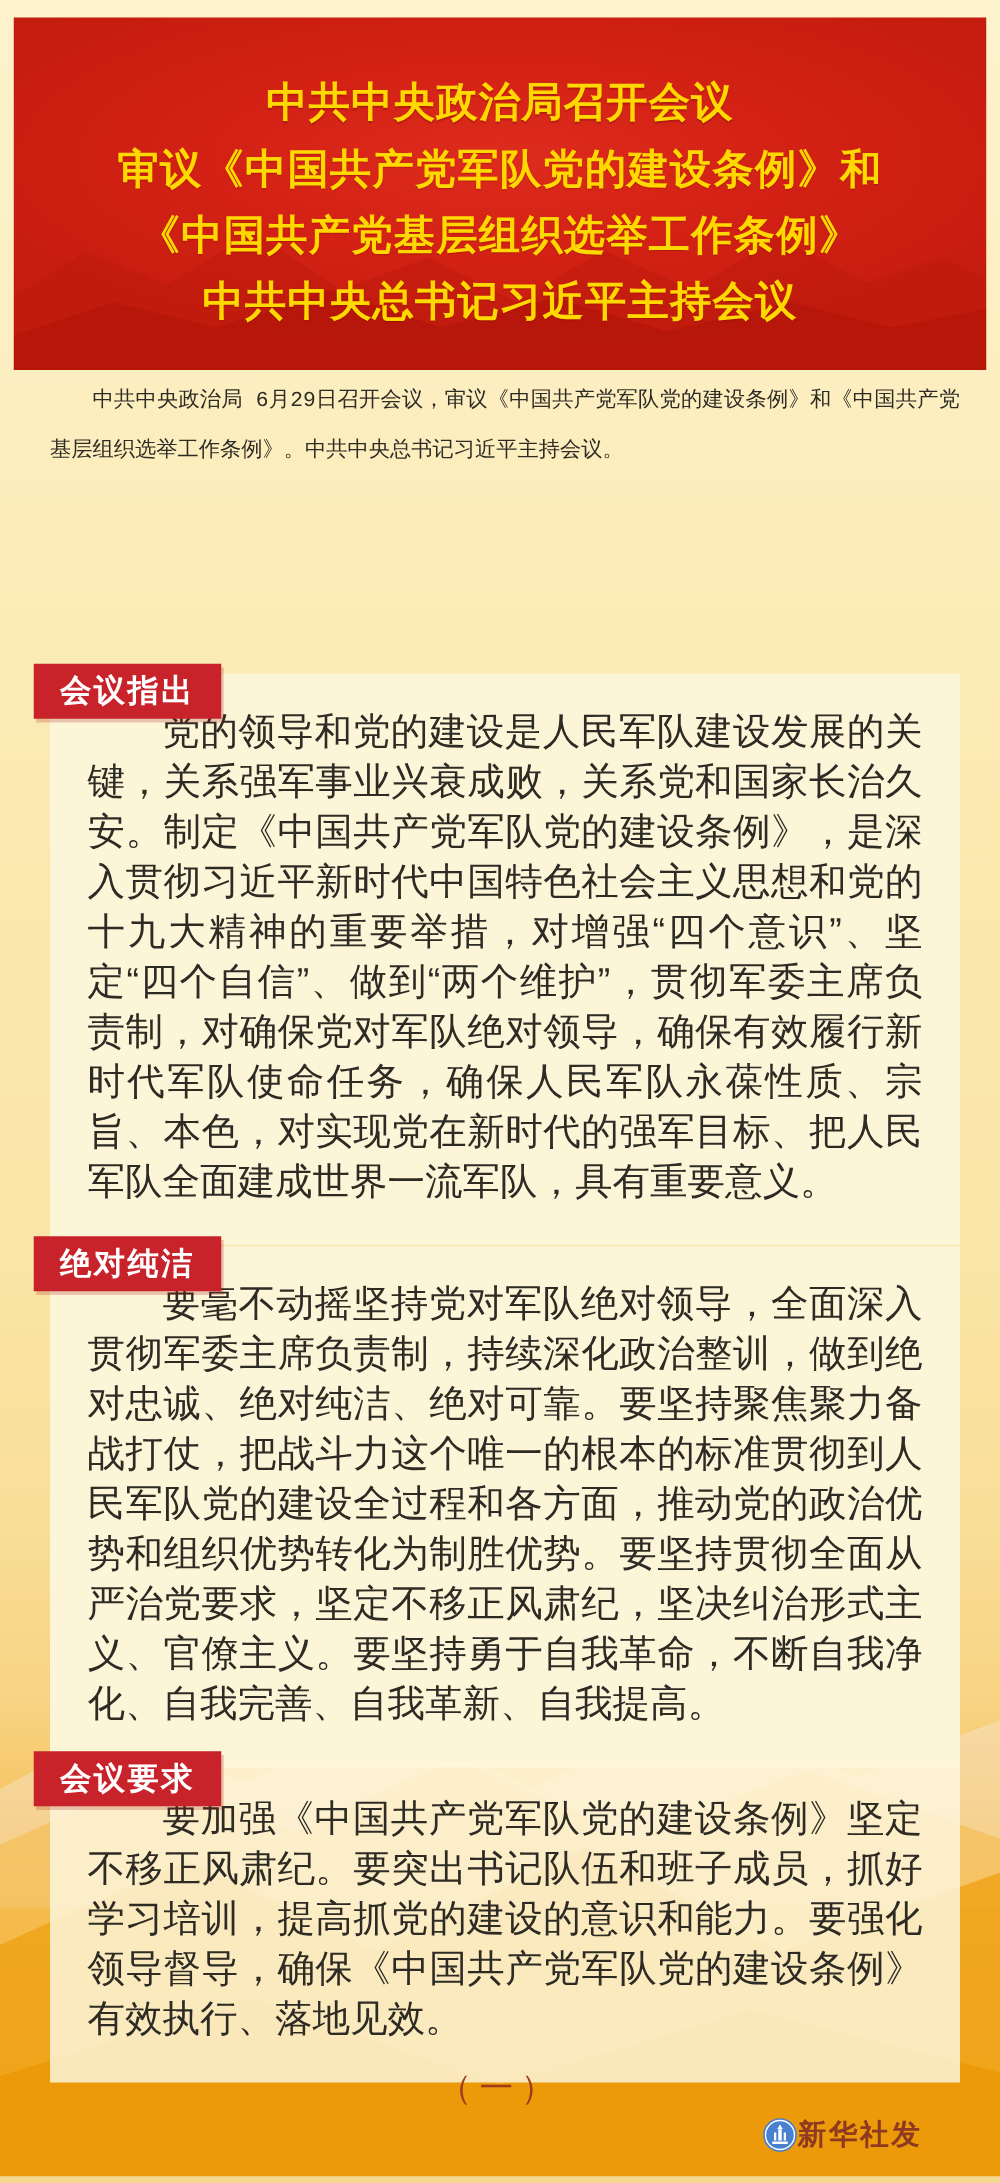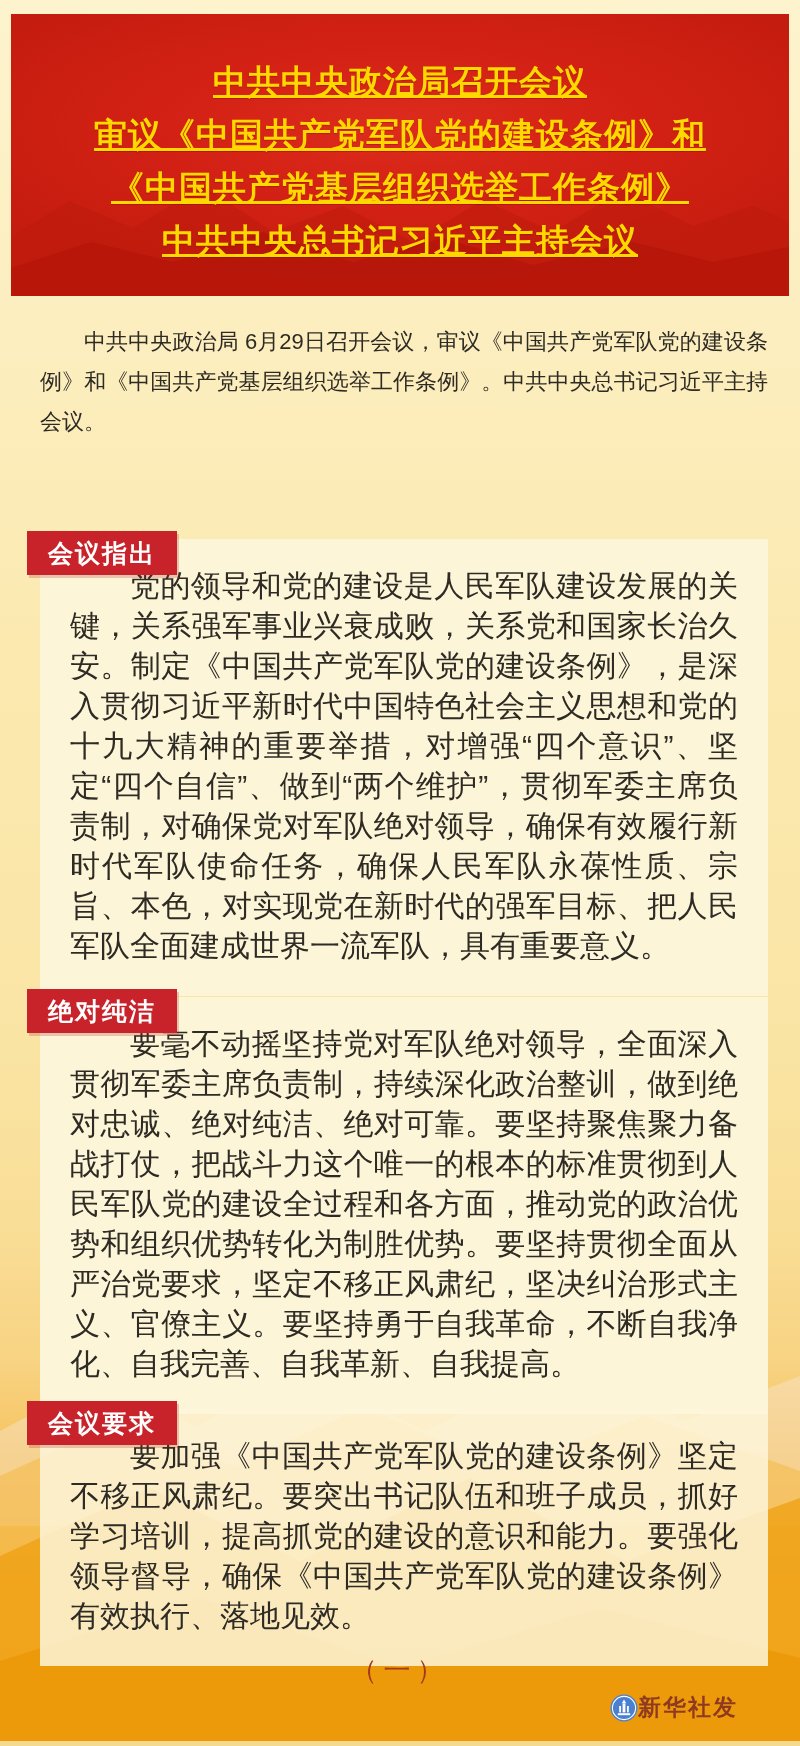--- a/index.html
+++ b/index.html
@@ -13,24 +13,24 @@
   }
   
   .header {
     position:absolute; left:11px; top:14px; width:778px; height:282px; overflow:hidden;
     background:radial-gradient(ellipse 62% 58% at 50% 40%, #dd2c1d 0%, #d22114 52%, #c41c0f 100%);
   }
   .header svg { position:absolute; left:0; bottom:0; width:100%; height:150px; display:block; }
   .title { position:relative; z-index:2; padding-top:41px; text-align:center;
     color:#ffd800; font-size:33px; font-weight:bold; line-height:53px; letter-spacing:1px;
     text-shadow:0 1px 1px rgba(120,10,0,0.35); }
-  .title span { display:block;text-decoration:underline; }
+  .title span { display:block; }
   
-  .intro { position:absolute; left:40px; width:728px; top:322px;
-    font-size:22px; line-height:40px; color:#2e2b25; text-align:justify; }
+  .intro { position:absolute; left:40px; width:728px; top:302px;
+    font-size:17px; line-height:40px; color:#2e2b25; text-align:justify;font-family:Liberation Mono, monospace; }
   .intro p, .box p { text-indent:2em; }
   .sec-label { position:absolute; left:27px; width:150px; height:44px; background:#c8232a;
     color:#ffffff; font-size:25px; font-weight:bold; text-align:center; line-height:44px;
     letter-spacing:2px; box-shadow:2px 3px 0 rgba(165,25,18,0.22); z-index:3;margin-top:36px; }
   .box { position:absolute; left:40px; width:728px; background:#fdf5d8;
     padding:27px 30px 30px 30px; font-size:30px; line-height:40px; color:#2e2b25;
     text-align:justify; z-index:2; }
   .label-1 { top:495px; } .box-1 { top:539px; min-height:387px; }
   .label-2 { top:953px; } .box-2 { top:997px; min-height:336px; }
   .label-3 { top:1365px; } .box-3 { top:1409px; min-height:215px; background:rgba(253,246,219,0.85); }

